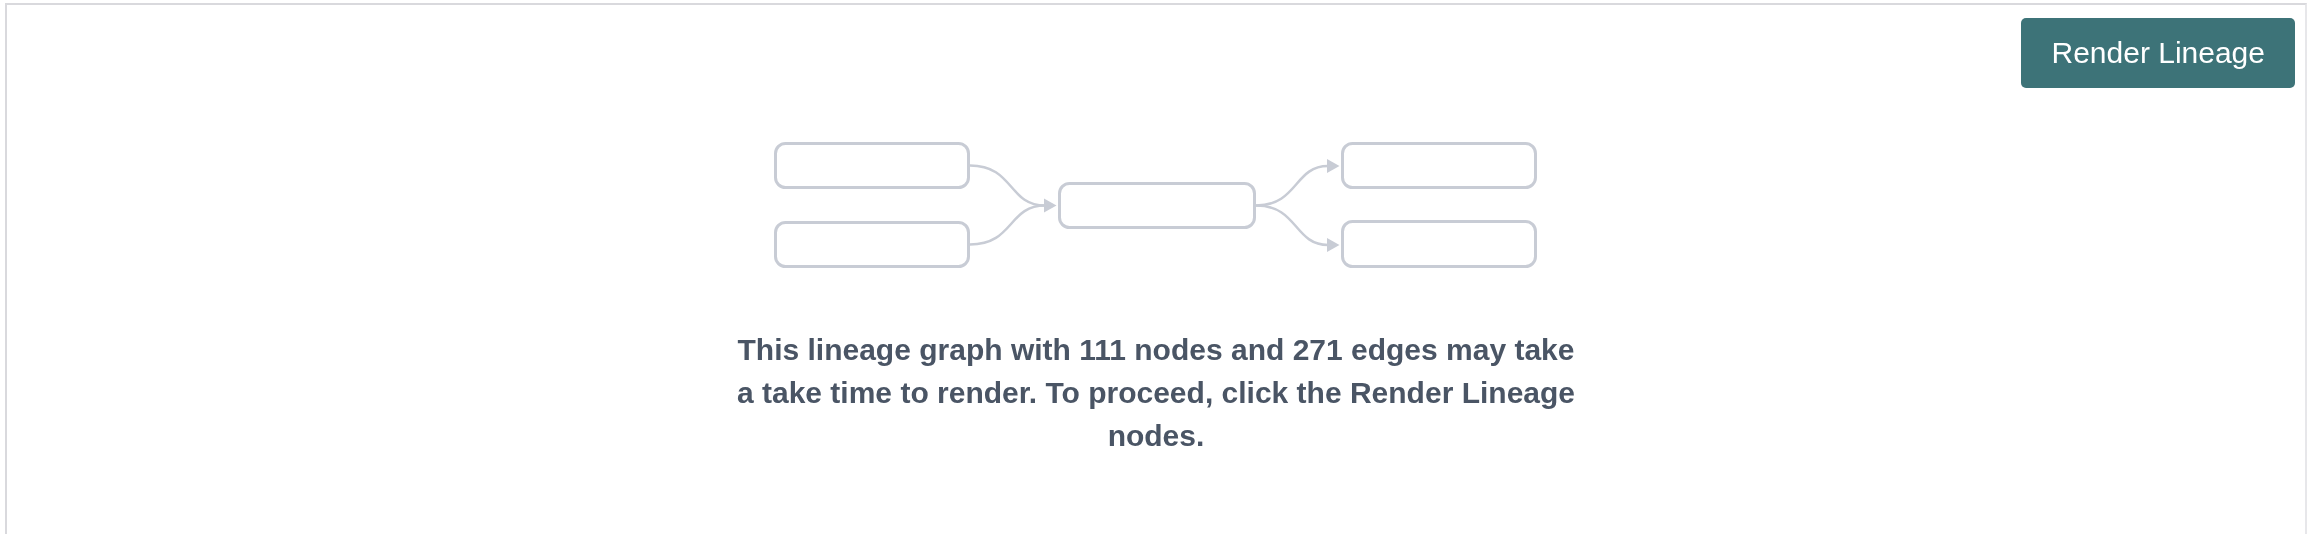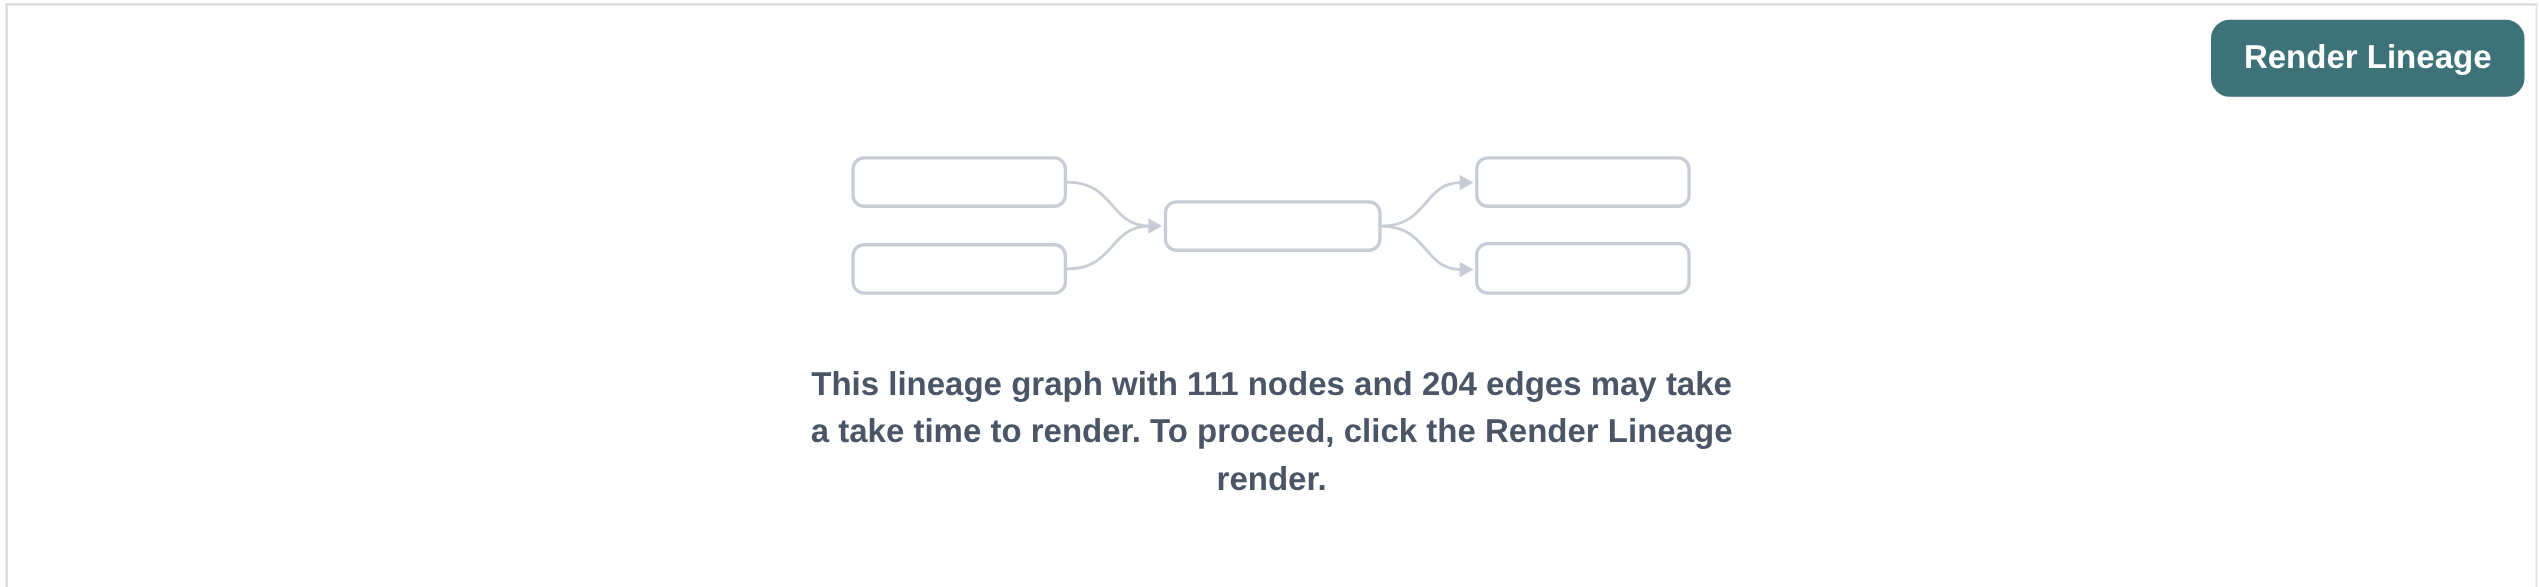--- a/index.html
+++ b/index.html
@@ -27,23 +27,23 @@
     right: 10px;
     height: 70px;
     padding: 0 30px;
     display: flex;
     align-items: center;
     justify-content: center;
     background: var(--accent-teal, #3D7378);
     color: var(--button-text, #FFFFFF);
     font-family: "Liberation Sans", sans-serif;
     font-size: 30px;
-    font-weight: 700;
+    font-weight: 400;
     border: none;
-    border-radius: 17px;
+    border-radius: 5px;
     cursor: pointer;
     white-space: nowrap;
   }
   .content {
     position: absolute;
     left: 0;
     right: 0;
     top: 0;
     display: flex;
     flex-direction: column;
@@ -88,19 +88,19 @@
       <path d="M196,102.5 C240,102.5 234,63.5 271,63.5" fill="none" stroke="currentColor" stroke-width="2.5"></path>
       <path d="M482,63.5 C524,63.5 520,24 554,24" fill="none" stroke="currentColor" stroke-width="2.5"></path>
       <path d="M482,63.5 C524,63.5 520,103 554,103" fill="none" stroke="currentColor" stroke-width="2.5"></path>
 
       <polygon points="270,56.5 282.5,63.5 270,70.5" fill="currentColor"></polygon>
       <polygon points="553,17 565.5,24 553,31" fill="currentColor"></polygon>
       <polygon points="553,96 565.5,103 553,110" fill="currentColor"></polygon>
     </svg>
 
     <div class="message">
-      <div>This lineage graph with 111 nodes and 204 edges may take</div>
+      <div>This lineage graph with 111 nodes and 271 edges may take</div>
       <div>a take time to render. To proceed, click the Render Lineage</div>
-      <div>render.</div>
+      <div>nodes.</div>
     </div>
 
   </div>
 </div>
 
 </body></html>

